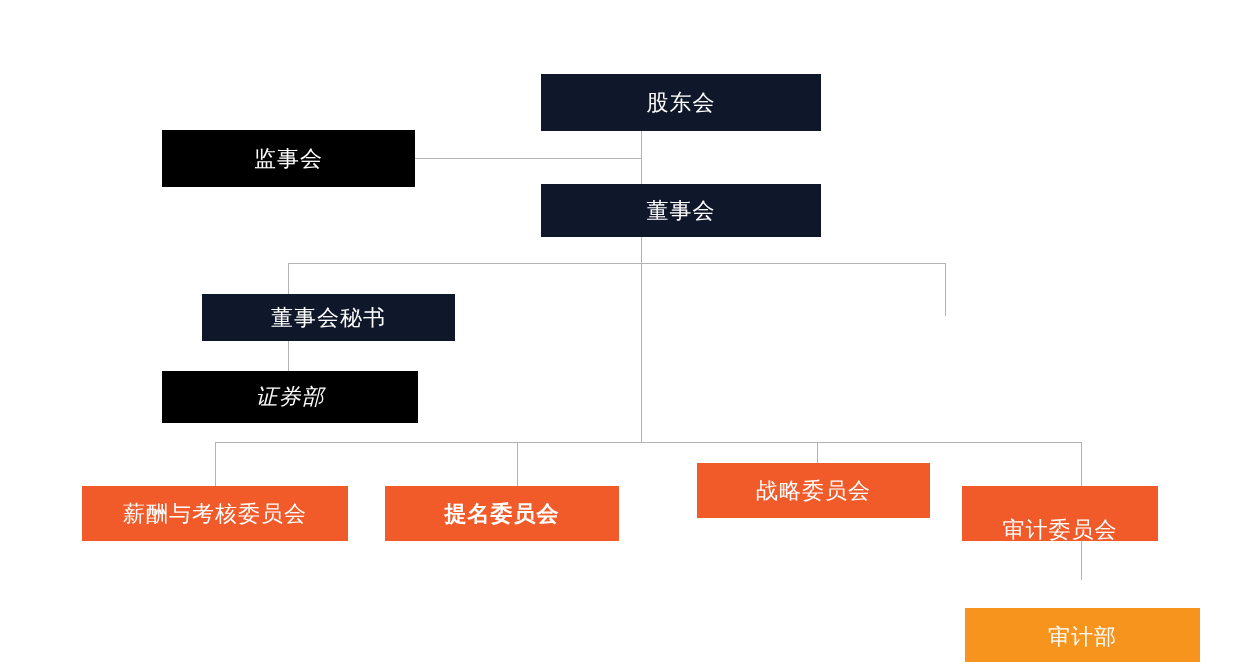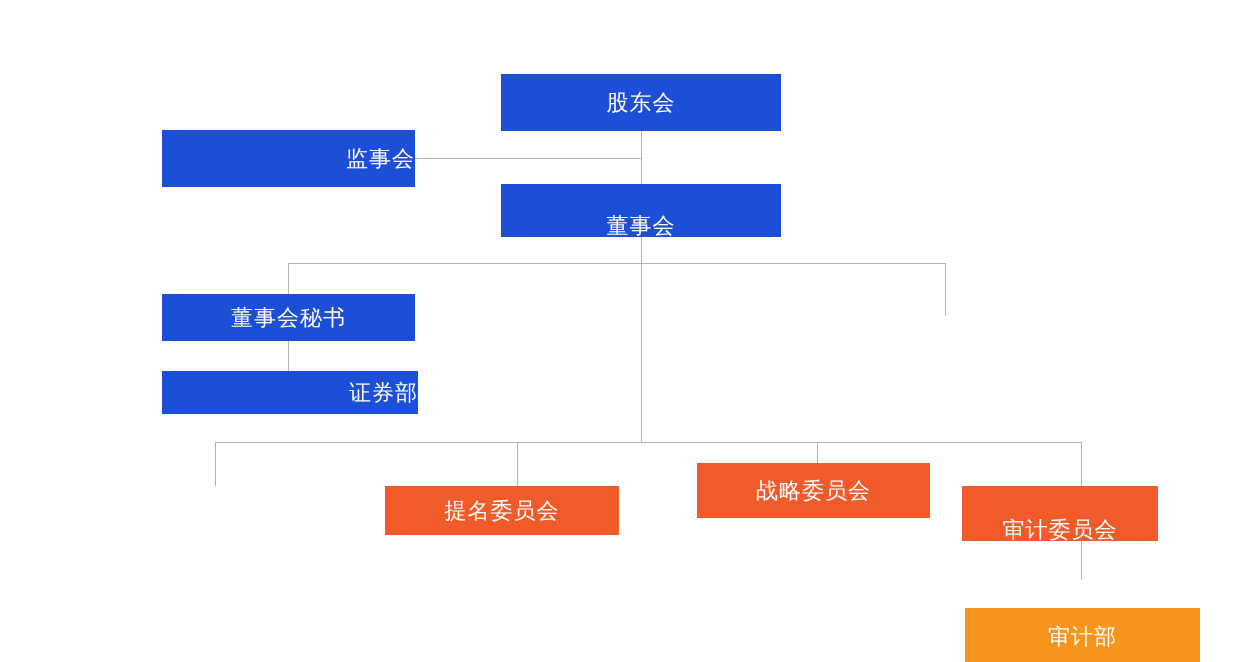--- a/index.html
+++ b/index.html
@@ -23,22 +23,22 @@
     align-items: center;
     justify-content: center;
     color: #ffffff;
     font-size: 22px;
     letter-spacing: 1px;
     line-height: 1;
     box-sizing: border-box;
     white-space: nowrap;
     user-select: none;
   }
-  .node.green-dark { background: #1d4ed8; }
-  .node.green-light { background: #1d4ed8; justify-content: flex-end; }
+  .node.green-dark { background: #0f172a; margin-left: 40px; }
+  .node.green-light { background: #000000; }
   .node.orange-dark { background: #f15a29; }
   .node.orange-light { background: #f7941e; margin-top: 28px; }
 
   .connector {
     position: absolute;
     background: #b3b3b3;
   }
   .connector.h { height: 1px; }
   .connector.v { width: 1px; }
 </style>
@@ -68,35 +68,38 @@
   <div class="connector v" style="left:1081px; top:541px; height:39px;"></div>
 
   <div class="node green-dark" style="left:501px; top:74px; width:280px; height:57px;">
     <span>股东会</span>
   </div>
 
   <div class="node green-light" style="left:162px; top:130px; width:253px; height:57px;">
     <span>监事会</span>
   </div>
 
-  <div class="node green-dark" style="left:501px; top:184px; width:280px; height:53px;align-items:flex-end;">
+  <div class="node green-dark" style="left:501px; top:184px; width:280px; height:53px;">
     <span>董事会</span>
   </div>
 
   <div class="node green-dark" style="left:162px; top:294px; width:253px; height:47px;">
     <span>董事会秘书</span>
   </div>
 
-  <div class="node green-light" style="left:162px; top:371px; width:256px; height:43px;">
+  <div class="node green-light" style="left:162px; top:371px; width:256px; height:52px;font-style:italic;">
     <span>证券部</span>
   </div>
 
 
+  <div class="node orange-dark" style="left:82px; top:486px; width:266px; height:55px;">
+    <span>薪酬与考核委员会</span>
+  </div>
 
-  <div class="node orange-dark" style="left:385px; top:486px; width:234px; height:49px;">
+  <div class="node orange-dark" style="left:385px; top:486px; width:234px; height:55px;font-weight:bold;">
     <span>提名委员会</span>
   </div>
 
   <div class="node orange-dark" style="left:697px; top:463px; width:233px; height:55px;">
     <span>战略委员会</span>
   </div>
 
   <div class="node orange-dark" style="left:962px; top:486px; width:196px; height:55px;align-items:flex-end;">
     <span>审计委员会</span>
   </div>

